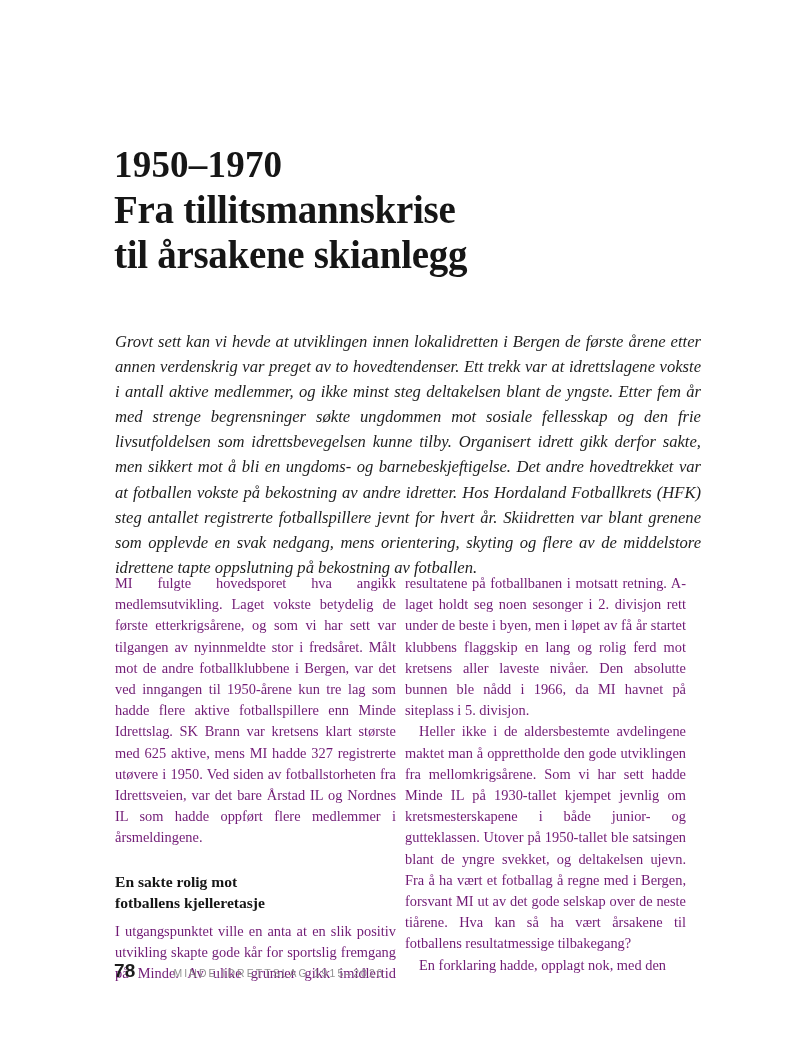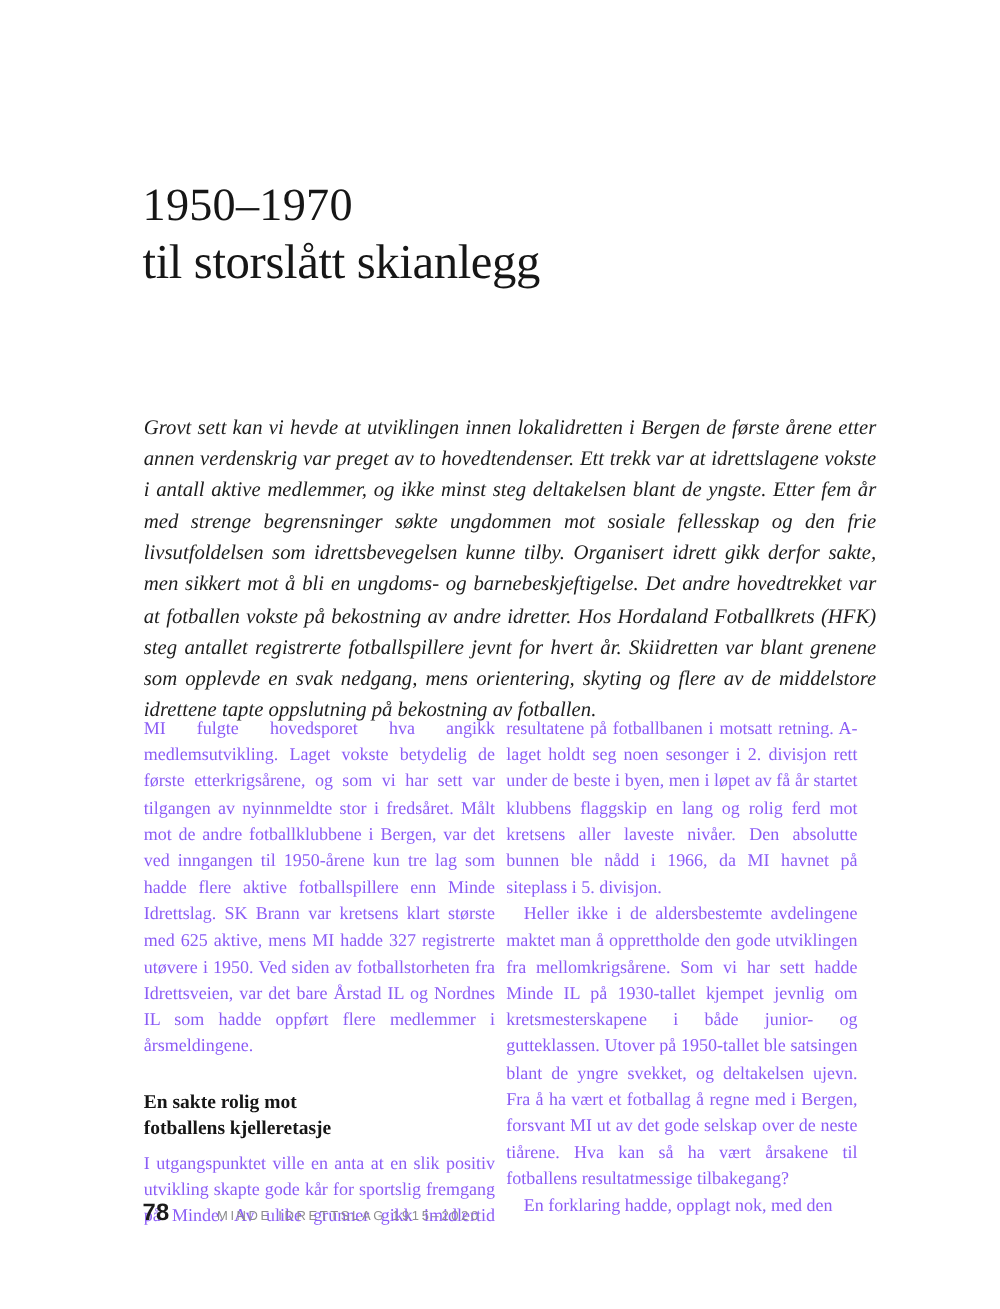--- a/index.html
+++ b/index.html
@@ -26,21 +26,21 @@
 
   
   .chapter-head {
     position: absolute;
     left: 114px;
     top: 142px;
     width: 600px;
   }
   .chapter-head .line {
     font-family: "Liberation Serif", "DejaVu Serif", serif;
-    font-weight: 400;
+    font-weight: 700;
     font-size: 39px;
     line-height: 45px;
     letter-spacing: -0.3px;
     color: #161616;
     white-space: nowrap;
   }
   .chapter-head .line.years {
     font-size: 37px;
     letter-spacing: 0.2px;
   }
@@ -76,21 +76,21 @@
   }
   .col-left  { left: 0; }
   .col-right { left: 290px; }
 
   .body-p {
     margin: 0;
     font-size: 14.4px;
     line-height: 21.2px;
     text-align: justify;
     text-align-last: left;
-    color: #8b5cf6;
+    color: #701a75;
     hyphens: manual;
   }
   .body-p + .body-p {
     text-indent: 14px;
   }
   .body-p.last-line-justify {
     text-align-last: justify;
   }
 
   .sub-head {
@@ -126,21 +126,22 @@
     white-space: nowrap;
   }
 </style>
 </head>
 <body>
 
 <div class="page">
 
   <div class="chapter-head">
     <div class="line years">1950–1970</div>
-    <div class="line">til storslått skianlegg</div>
+    <div class="line">Fra tillitsmannskrise</div>
+    <div class="line">til årsakene skianlegg</div>
   </div>
 
   <div class="standfirst">Grovt sett kan vi hevde at utviklingen innen lokalidretten i Bergen de første årene etter annen verdenskrig var preget av to hovedtendenser. Ett trekk var at idrettslagene vokste i antall aktive medlemmer, og ikke minst steg deltakelsen blant de yngste. Etter fem år med strenge begrensninger søkte ungdommen mot sosiale fellesskap og den frie livsutfoldelsen som idrettsbevegelsen kunne tilby. Organisert idrett gikk derfor sakte, men sikkert mot å bli en ungdoms- og barnebeskjeftigelse. Det andre hovedtrekket var at fotballen vokste på bekostning av andre idretter. Hos Hordaland Fotballkrets (HFK) steg antallet registrerte fotballspillere jevnt for hvert år. Skiidretten var blant grenene som opplevde en svak nedgang, mens orientering, skyting og flere av de middelstore idrettene tapte oppslutning på bekostning av fotballen.</div>
 
   <div class="columns">
 
     <div class="col col-left">
       <p class="body-p last-line-justify">MI fulgte hovedsporet hva angikk medlemsutvikling. Laget vokste betydelig de første etterkrigsårene, og som vi har sett var tilgangen av nyinnmeldte stor i fredsåret. Målt mot de andre fotballklubbene i Bergen, var det ved inngangen til 1950-årene kun tre lag som hadde flere aktive fotballspillere enn Minde Idrettslag. SK Brann var kretsens klart største med 625 aktive, mens MI hadde 327 registrerte utøvere i 1950. Ved siden av fotballstorheten fra Idrettsveien, var det bare Årstad IL og Nordnes IL som hadde oppført flere medlemmer i årsmeldingene.</p>
       <h2 class="sub-head">
         <span class="sh-line">En sakte rolig mot</span>

